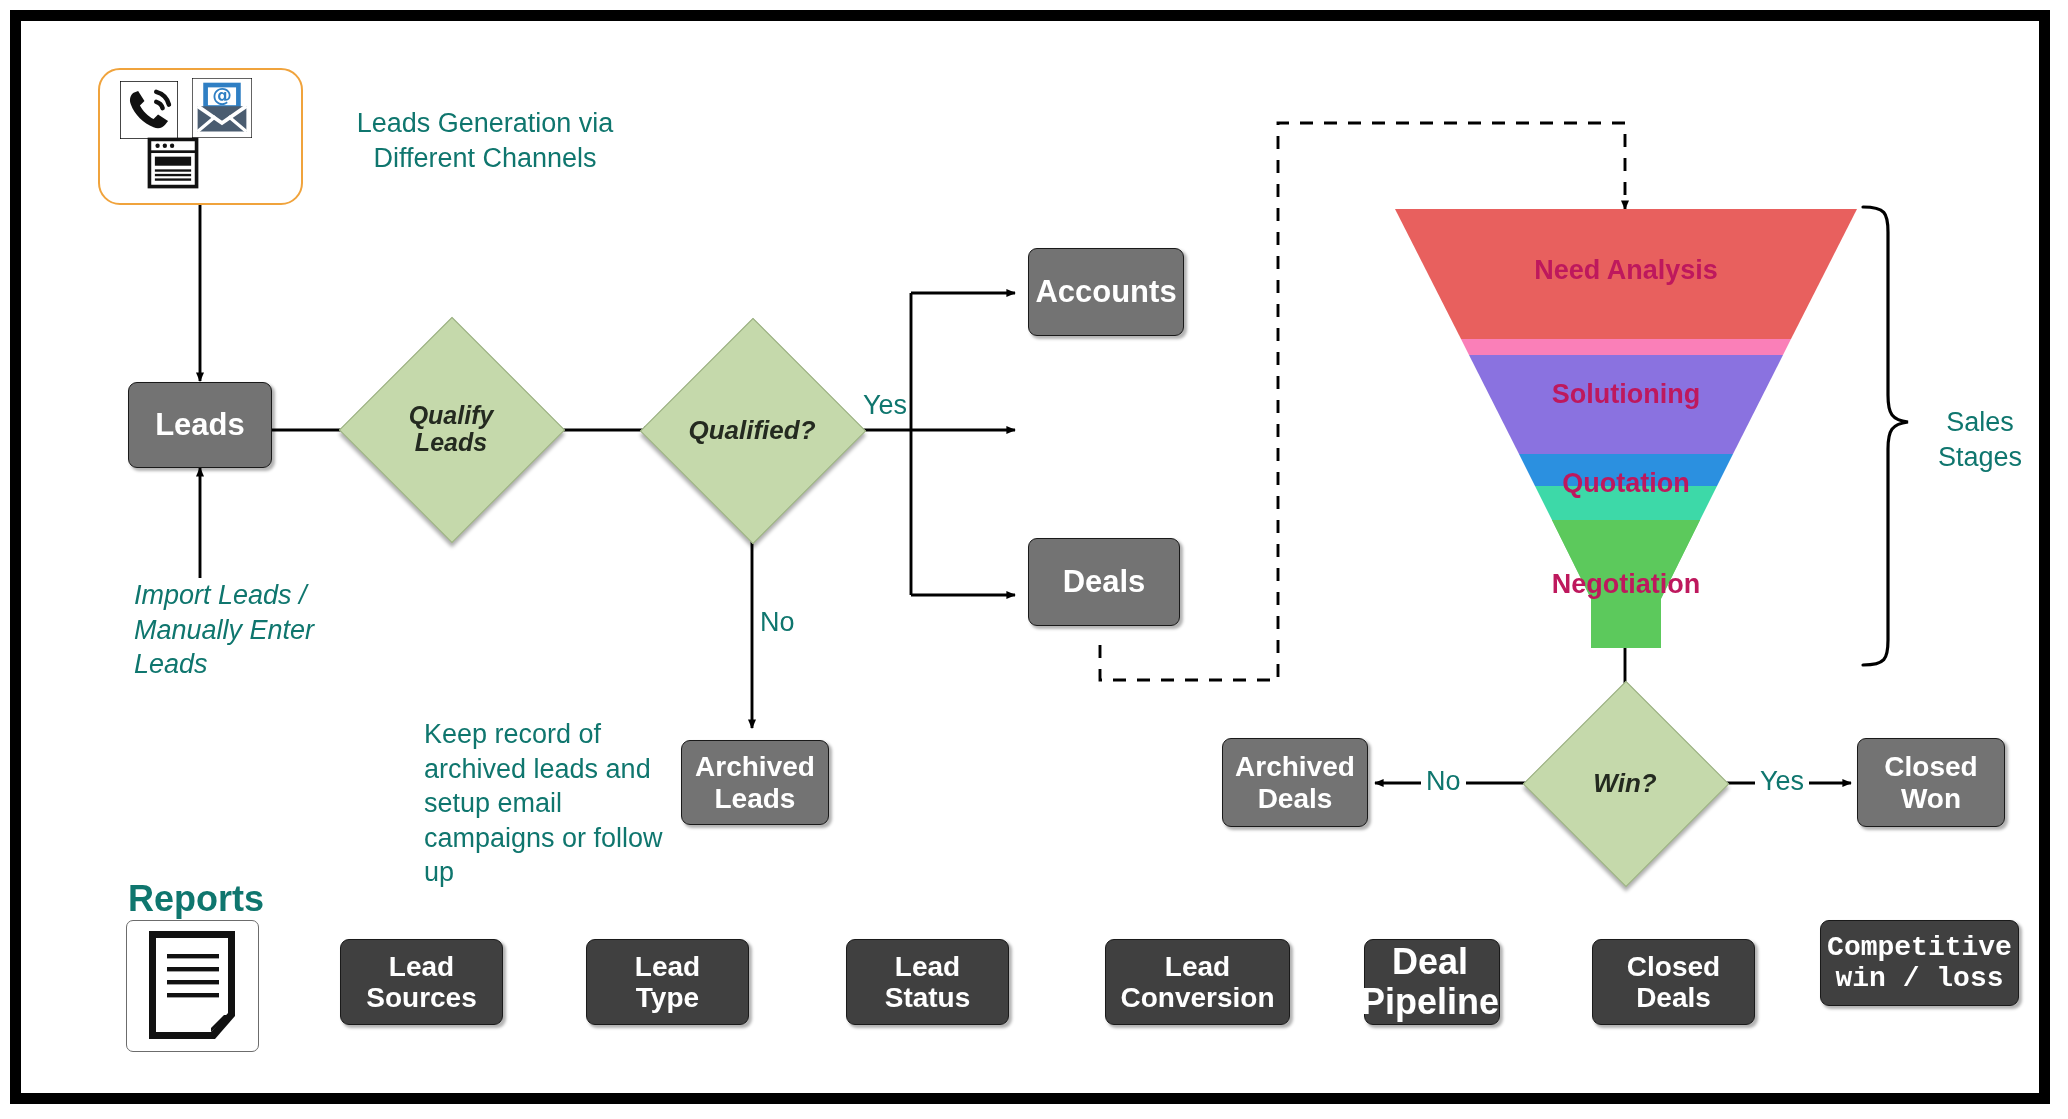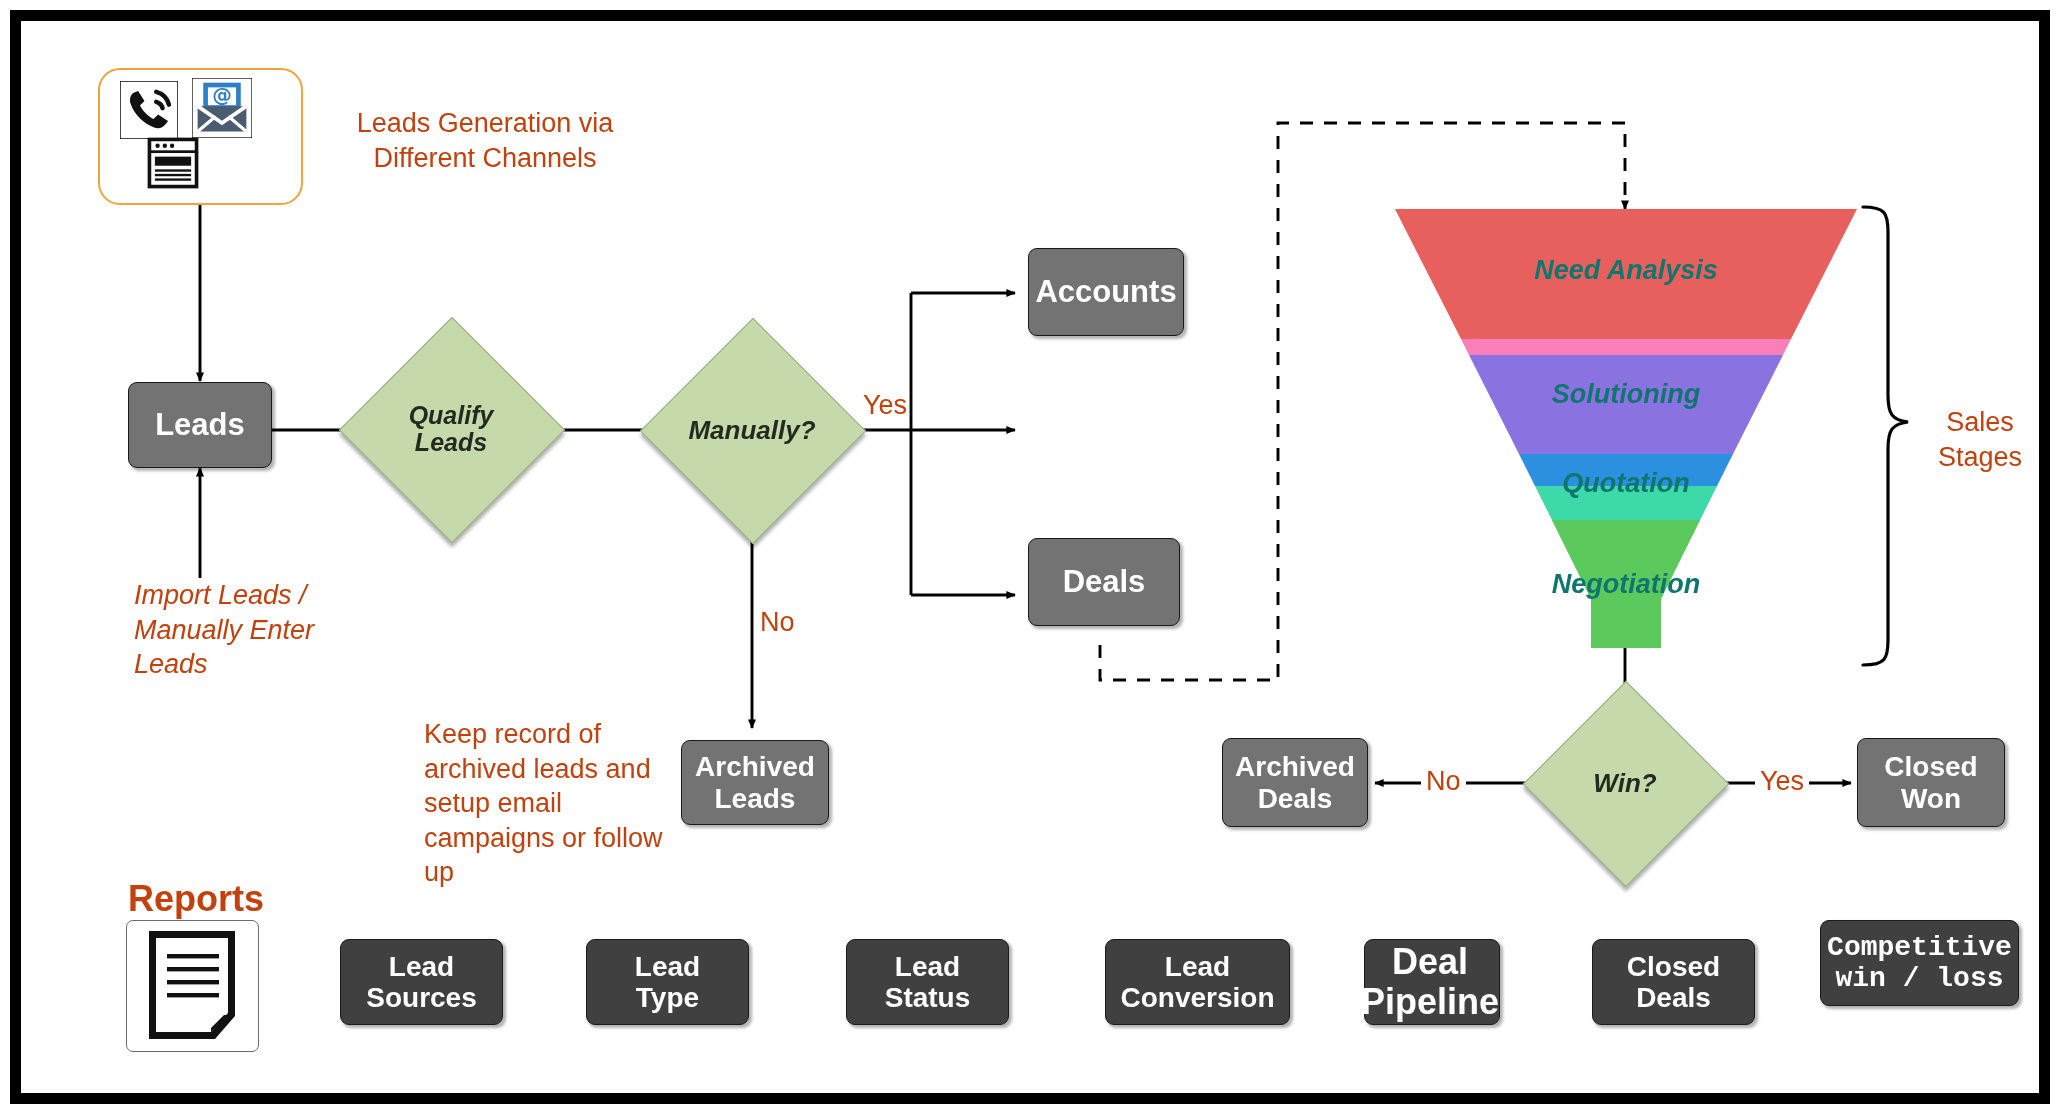--- a/index.html
+++ b/index.html
@@ -25,31 +25,31 @@
   
   .diamond{display:flex;align-items:center;justify-content:center;}
   .diamond .dshape{position:absolute;left:0;top:0;width:100%;height:100%;
       background:#c5d9ab;border:1.3px solid #9aae82;
       transform:rotate(45deg);
       box-shadow:3px 3px 4px rgba(0,0,0,0.32);}
   .diamond .dlabel{position:relative;z-index:3;text-align:center;
       font-style:italic;font-weight:bold;color:#242a20;line-height:1.1;}
 
   
-  .txt{color:#c2410c;line-height:1.28;}
+  .txt{color:#0f766e;line-height:1.28;}
   .txt.center{text-align:center;}
 
   
   #channels{border:2px solid #f0a33c;border-radius:22px;background:#ffffff;}
 
   svg.ov{position:absolute;left:0;top:0;width:2068px;height:1119px;
          pointer-events:none;overflow:visible;}
 
   .funnel-label{position:absolute;width:100%;text-align:center;
-      font-weight:bold;color:#0f766e;font-style:italic;}
+      font-weight:bold;color:#be185d;}
 
   
   #docbox{border:1.4px solid #6c6c6c;border-radius:7px;background:#ffffff;}
 </style>
 </head>
 <body>
 
 <div id="stage">
  <div id="frame"></div>
 
@@ -138,21 +138,21 @@
  <div class="abs diamond" style="left:372px;top:350px;width:158px;height:158px;">
    <div class="dshape"></div>
    <div class="dlabel" style="font-size:25px;">
      <div>Qualify</div>
      <div>Leads</div>
    </div>
  </div>
 
  <div class="abs diamond" style="left:673px;top:351px;width:158px;height:158px;">
    <div class="dshape"></div>
-   <div class="dlabel" style="font-size:26px;">Manually?</div>
+   <div class="dlabel" style="font-size:26px;">Qualified?</div>
  </div>
 
  <div class="abs txt" style="left:863px;top:388px;font-size:27px;">Yes</div>
  <div class="abs txt" style="left:760px;top:605px;font-size:27px;">No</div>
 
  <div class="abs node orange" style="left:1028px;top:248px;width:156px;height:88px;font-size:31px;">Accounts</div>
  <div class="abs node orange" style="left:1028px;top:538px;width:152px;height:88px;font-size:31px;">Deals</div>
 
  <div class="abs node orange" style="left:681px;top:740px;width:148px;height:85px;font-size:28px;">
    <div>

